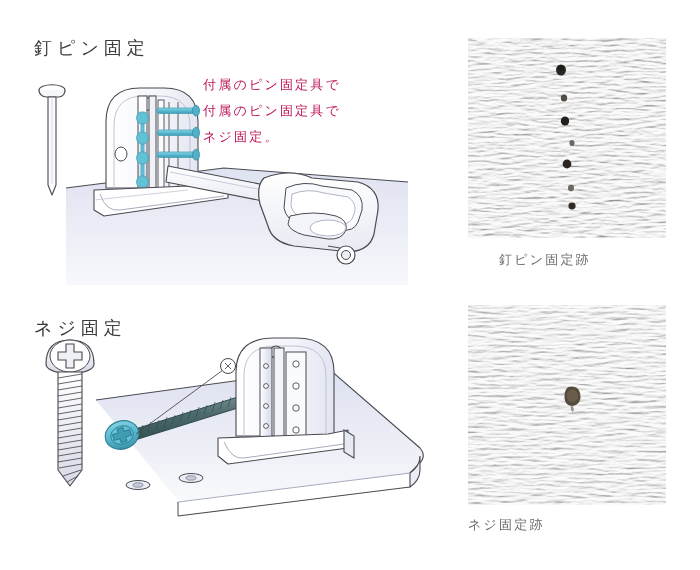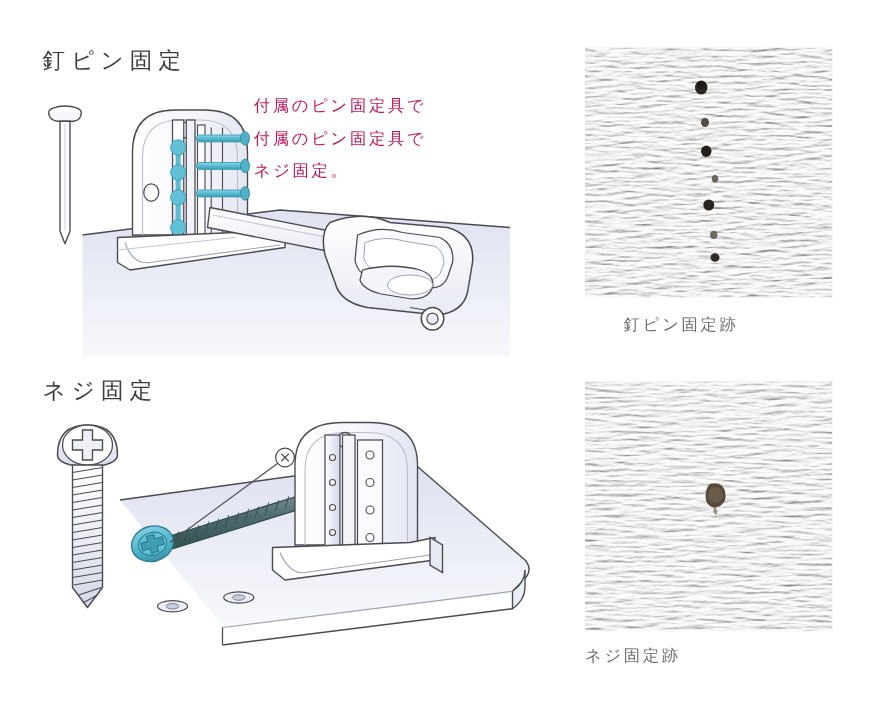--- a/index.html
+++ b/index.html
@@ -9,21 +9,21 @@
     overflow:hidden;position:relative;
   }
   .page{position:relative;width:700px;height:570px;}
 
   
   .section-heading{
     position:absolute;font-size:18px;letter-spacing:5px;
     color:#3c3c3c;font-weight:400;white-space:nowrap;
   }
   #heading-1{left:34px;top:36px;}
-  #heading-2{left:34px;top:300px;}
+  #heading-2{left:34px;top:316px;}
 
   .desc{
     position:absolute;left:203px;top:72px;width:180px;
     font-size:13px;line-height:26px;letter-spacing:2.2px;
     color:#be185d;white-space:nowrap;
   }
   .desc div{height:26px;}
 
   .photo-caption{
     position:absolute;font-size:13px;letter-spacing:2.2px;color:#6e6e6e;

